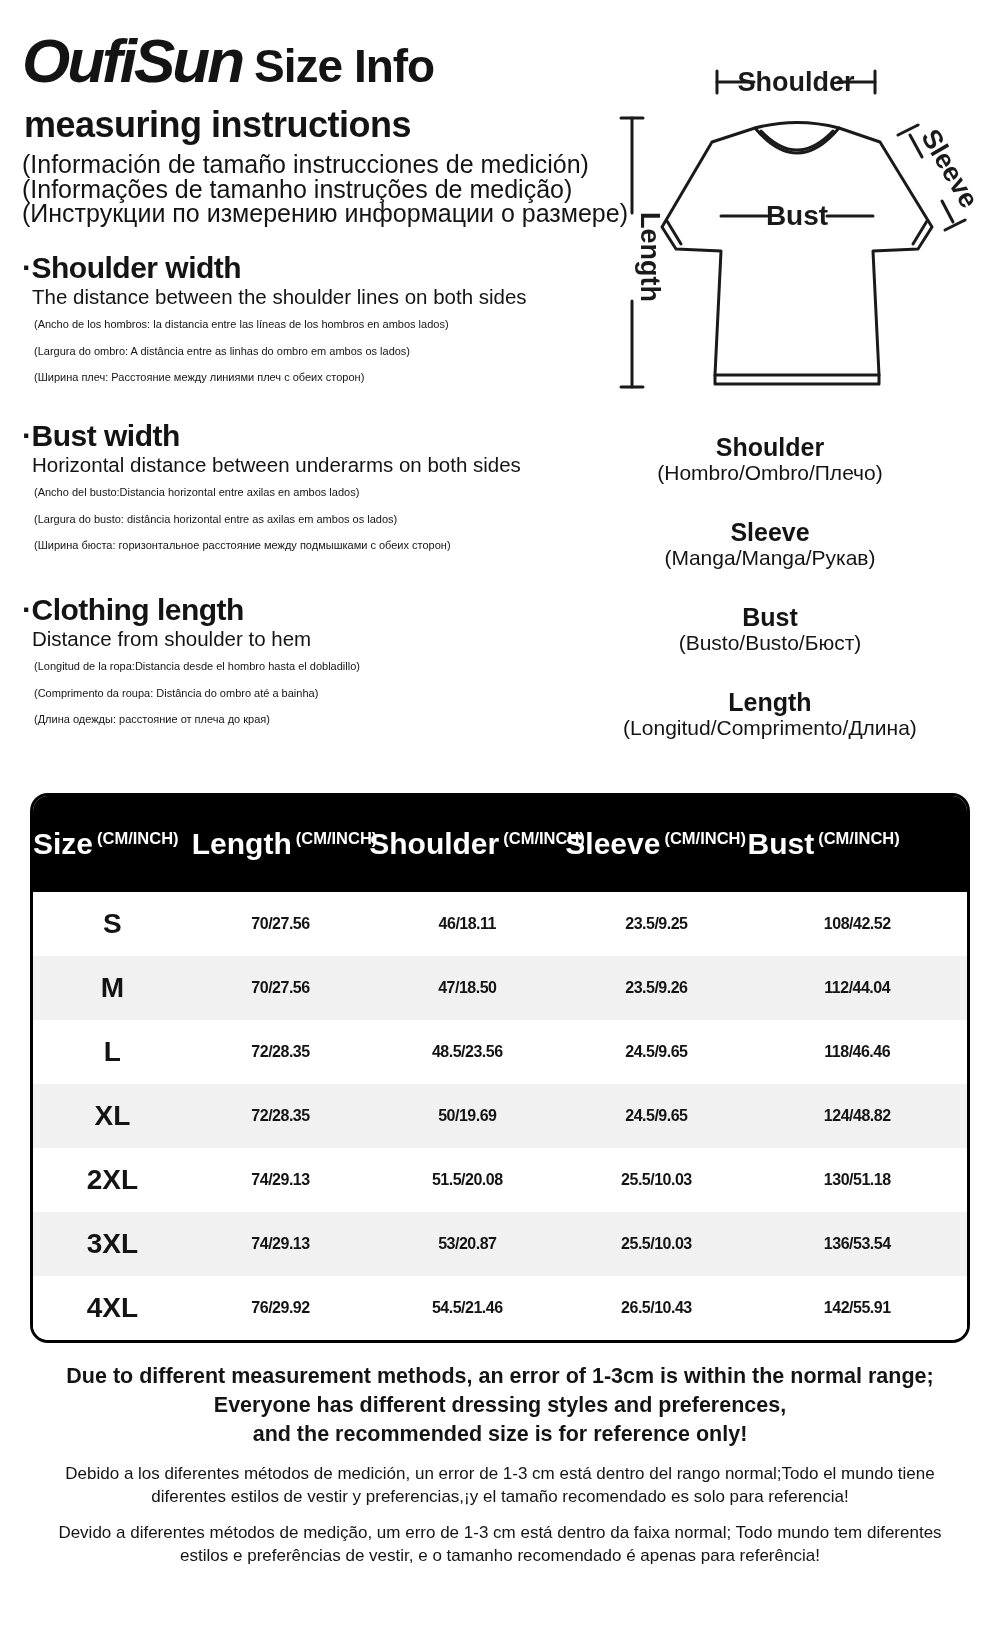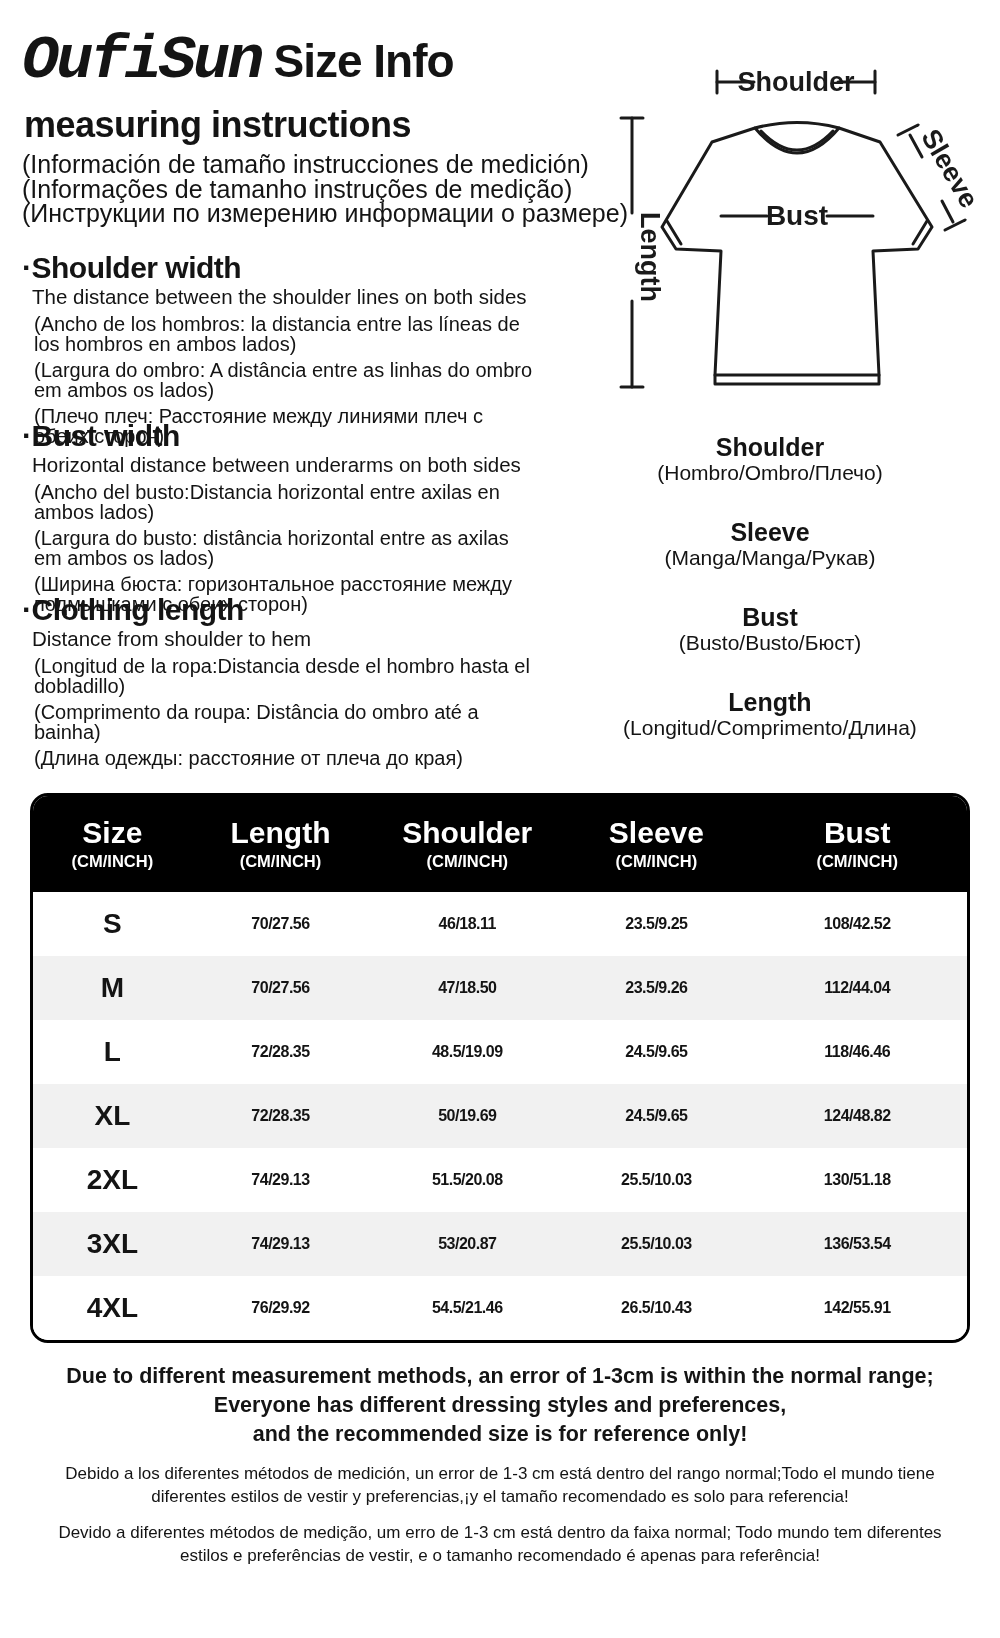--- a/index.html
+++ b/index.html
@@ -2,50 +2,50 @@
 <html><head>
 <meta charset="utf-8">
 <style>
   html,body{margin:0;padding:0;background:#ffffff;}
   .page{
     position:relative;width:1000px;height:1638px;background:#ffffff;
     color:#141414;font-family:"Liberation Sans",sans-serif;overflow:hidden;
   }
   
   .brand-line{position:absolute;top:30px;left:22px;display:flex;align-items:baseline;}
-  .brand{font-family:Liberation Mono, monospace;font-style:italic;font-weight:bold;
+  .brand{font-family:Liberation Sans, sans-serif;font-style:italic;font-weight:bold;
          font-size:62px;letter-spacing:-3px;line-height:1;}
   .page-title{font-weight:bold;font-size:46px;margin-left:12px;letter-spacing:-1px;line-height:1;}
   .subtitle{position:absolute;top:104px;left:24px;font-size:36px;font-weight:bold;letter-spacing:-0.5px;}
   .subtitle-trans{position:absolute;top:152px;left:22px;font-size:25px;line-height:24.5px;}
   
   .section{position:absolute;left:22px;width:545px;}
   .sec-title{font-size:30px;font-weight:bold;line-height:32px;letter-spacing:-0.5px;}
   .sec-desc{font-size:20.5px;line-height:23px;margin:1px 0 7px 10px;}
   .sec-trans{margin-left:12px;width:505px;}
-  .sec-trans .tr{font-size:20px;line-height:19.5px;margin:0 0 7px 0;}
+  .sec-trans .tr{font-size:11px;line-height:19.5px;margin:0 0 7px 0;}
   #sec-0{top:252px;} #sec-1{top:420px;} #sec-2{top:594px;}
   
   .diagram{position:absolute;left:570px;top:45px;width:420px;height:360px;}
   .diagram svg{display:block;width:100%;height:100%;}
   .diagram path,.diagram line{stroke:#1a1a1a;fill:none;}
   .diagram text{fill:#1a1a1a;font-family:"Liberation Sans",sans-serif;font-weight:600;}
   
   .legend{position:absolute;left:570px;top:434px;width:400px;text-align:center;}
   .legend .group{margin-bottom:33px;}
   .legend .gname{font-size:25px;font-weight:bold;line-height:26px;}
   .legend .gtrans{font-size:21px;line-height:26px;}
   
   .size-table{
     position:absolute;left:30px;top:793px;width:940px;box-sizing:border-box;
     border:3px solid #000;border-radius:18px;overflow:hidden;background:#fff;
   }
   .t-head{display:grid;grid-template-columns:17% 19% 21% 19.5% 23.5%;
     background:#000;color:#fff;height:96px;align-items:center;text-align:center;}
-  .t-head .hc{display:flex;flex-direction:column;gap:4px;}
+  .t-head .hc{display:flex;flex-direction:row;gap:4px;}
   .t-head .hl{font-size:30px;font-weight:bold;line-height:30px;}
   .t-head .hu{font-size:16.5px;font-weight:bold;}
   .t-row{display:grid;grid-template-columns:17% 19% 21% 19.5% 23.5%;
     height:64px;align-items:center;text-align:center;background:#fff;}
   .t-row.alt{background:#f1f1f1;}
   .c-size{font-size:28px;font-weight:bold;}
   .c-val{font-size:16px;font-weight:bold;letter-spacing:-0.5px;}
   
   .disclaimer{position:absolute;top:1362px;left:0;width:1000px;text-align:center;}
   .dis-en{font-size:21.5px;font-weight:bold;line-height:29px;}
@@ -66,21 +66,21 @@
     <div>(Informações de tamanho instruções de medição)</div>
     <div>(Инструкции по измерению информации о размере)</div>
   </div>
 
   <div class="section" id="sec-0">
     <div class="sec-title">·Shoulder width</div>
     <div class="sec-desc">The distance between the shoulder lines on both sides</div>
     <div class="sec-trans">
       <div class="tr">(Ancho de los hombros: la distancia entre las líneas de los hombros en ambos lados)</div>
       <div class="tr">(Largura do ombro: A distância entre as linhas do ombro em ambos os lados)</div>
-      <div class="tr">(Плечо плеч: Расстояние между линиями плеч с обеих сторон)</div>
+      <div class="tr">(Ширина плеч: Расстояние между линиями плеч с обеих сторон)</div>
     </div>
   </div>
 
   <div class="section" id="sec-1">
     <div class="sec-title">·Bust width</div>
     <div class="sec-desc">Horizontal distance between underarms on both sides</div>
     <div class="sec-trans">
       <div class="tr">(Ancho del busto:Distancia horizontal entre axilas en ambos lados)</div>
       <div class="tr">(Largura do busto: distância horizontal entre as axilas em ambos os lados)</div>
       <div class="tr">(Ширина бюста: горизонтальное расстояние между подмышками с обеих сторон)</div>
@@ -194,21 +194,21 @@
     <div class="t-row alt">
       <div class="c-size">M</div>
       <div class="c-val">70/27.56</div>
       <div class="c-val">47/18.50</div>
       <div class="c-val">23.5/9.26</div>
       <div class="c-val">112/44.04</div>
     </div>
     <div class="t-row">
       <div class="c-size">L</div>
       <div class="c-val">72/28.35</div>
-      <div class="c-val">48.5/19.09</div>
+      <div class="c-val">48.5/23.56</div>
       <div class="c-val">24.5/9.65</div>
       <div class="c-val">118/46.46</div>
     </div>
     <div class="t-row alt">
       <div class="c-size">XL</div>
       <div class="c-val">72/28.35</div>
       <div class="c-val">50/19.69</div>
       <div class="c-val">24.5/9.65</div>
       <div class="c-val">124/48.82</div>
     </div>

